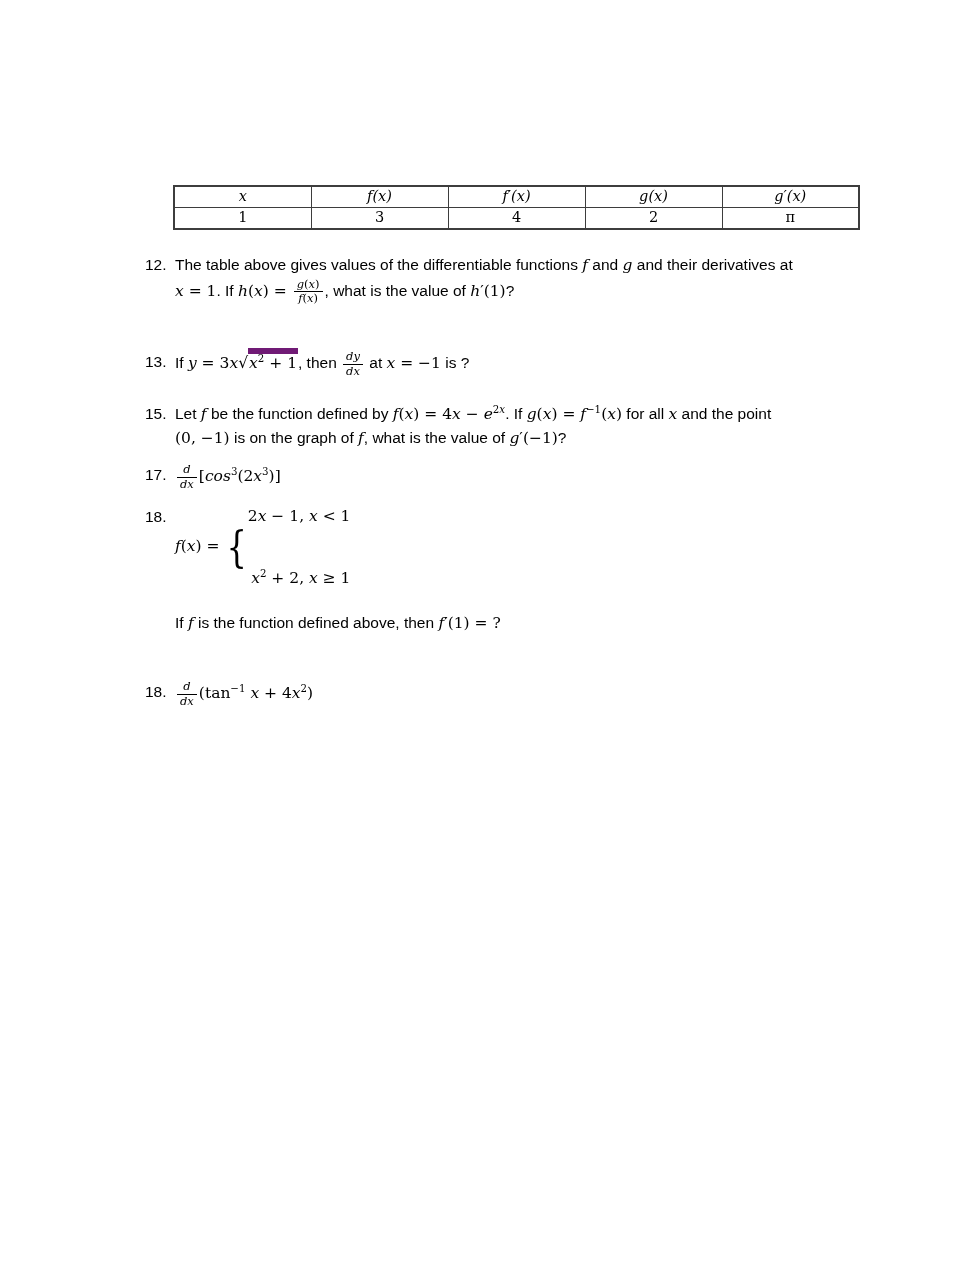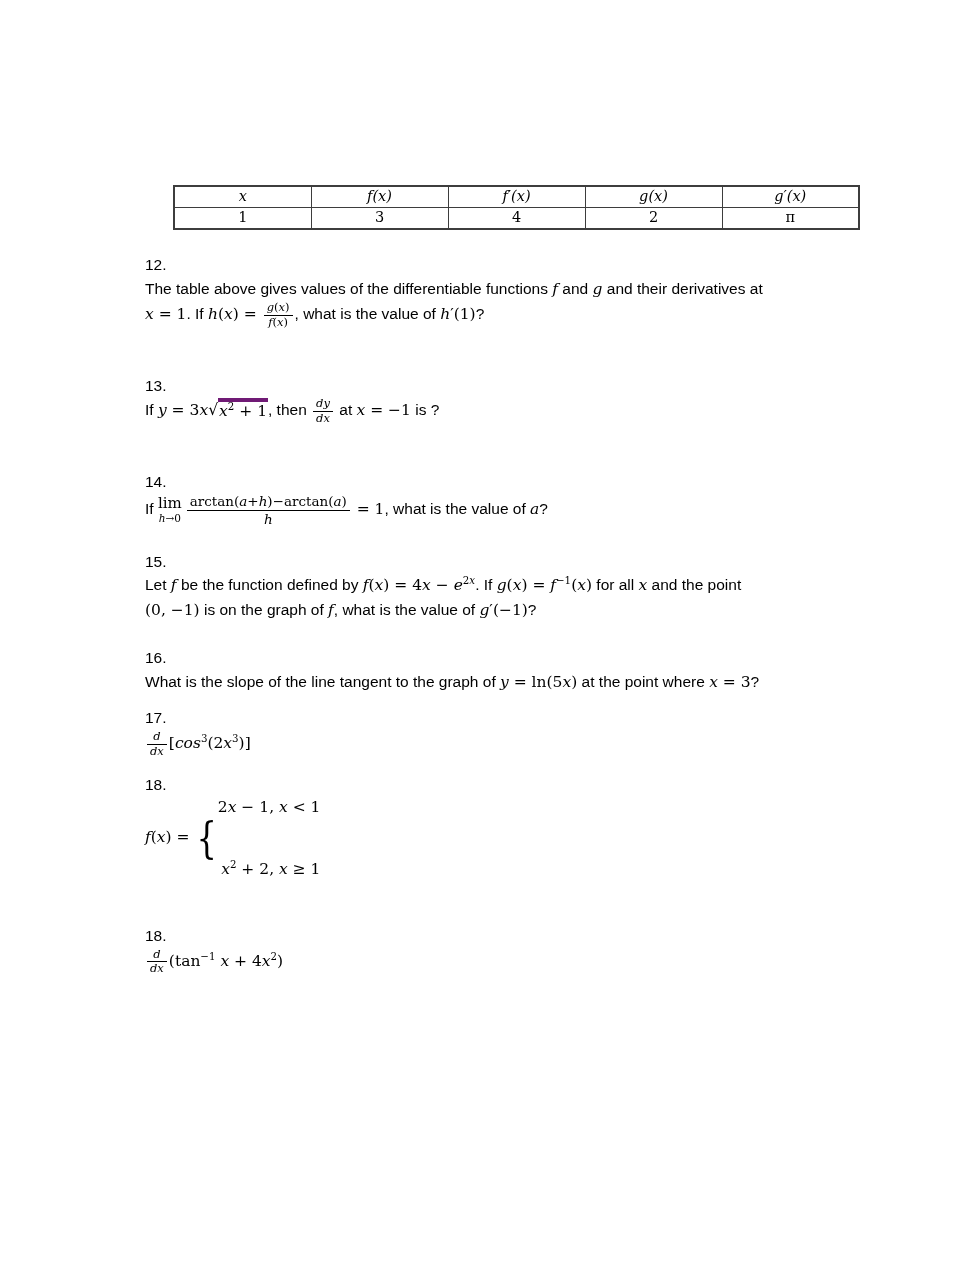--- a/index.html
+++ b/index.html
@@ -15,21 +15,21 @@
     border:2px solid #3d3d3d;
   }
   .vals td{
     border:1px solid #3d3d3d;text-align:center;vertical-align:middle;
     height:20px;padding:0;
     font-family:"DejaVu Serif",serif;font-size:14.5px;line-height:1.2;
   }
   .vals td.hdr{font-style:italic;}
   
   .content{position:absolute;left:145px;top:253px;width:715px;}
-  .q{display:flex;align-items:flex-start;line-height:1.52;flex-direction:column;}
+  .q{display:flex;align-items:flex-start;line-height:1.52;}
   .qnum{width:30px;flex-shrink:0;}
   .qbody{flex:1;}
   .q13{margin-top:44px;}
   .q14{margin-top:44px;}
   .q15{margin-top:23px;}
   .q16{margin-top:24px;}
   .q17{margin-top:12px;}
   .q18{margin-top:14px;}
   .q19{margin-top:44px;}
   
@@ -38,21 +38,21 @@
   .math i,.qbody i.m{font-style:italic;}
   .qbody sup{font-size:0.66em;line-height:0;vertical-align:super;}
   .frac{
     display:inline-flex;flex-direction:column;text-align:center;
     vertical-align:middle;font-size:11.5px;line-height:1.2;margin:0 2px;
   }
   .frac .fn{border-bottom:1px solid #000;padding:0 3px;}
   .frac .fd{padding:0 3px;}
   .frac-lg{font-size:13.5px;}
   .rad{font-style:normal;}
-  .ovl{border-top:4px solid #701a75;padding:0 1px;text-align:right;}
+  .ovl{border-top:6px solid #701a75;padding:0 1px;text-align:right;}
   .lim{
     display:inline-flex;flex-direction:column;align-items:center;
     vertical-align:middle;line-height:1;font-style:normal;margin-right:3px;
   }
   .lim .limtop{font-size:15px;}
   .lim .limsub{font-size:10.5px;margin-top:2px;}
   .brace{
     display:inline-block;font-style:normal;font-size:32px;
     transform:scaleY(1.35);vertical-align:middle;margin:0 1px 0 2px;line-height:0.9;
   }
@@ -97,55 +97,41 @@
     </div>
 
     <div class="q q13">
       <span class="qnum">13.</span>
       <div class="qbody">If <span class="math"><i>y</i> = 3<i>x</i><span class="rad">√</span><span class="ovl"><i>x</i><sup>2</sup> + 1</span></span>, then <span class="math"><span class="frac">
               <span class="fn"><i>dy</i></span>
               <span class="fd"><i>dx</i></span>
             </span></span> at <span class="math"><i>x</i> = −1</span> is ?</div>
     </div>
 
-    <div class="q q14">
-      <span class="qnum">14.</span>
-      <div class="qbody">If <span class="math"><span class="lim">
-              <span class="limtop">lim</span>
-              <span class="limsub"><i>h</i>→0</span>
-            </span><span class="frac frac-lg">
-              <span class="fn">arctan(<i>a</i>+<i>h</i>)−arctan(<i>a</i>)</span>
-              <span class="fd"><i>h</i></span>
-            </span> = 1</span>, what is the value of <i class="m">a</i>?</div>
-    </div>
 
     <div class="q q15">
       <span class="qnum">15.</span>
       <div class="qbody">Let <i class="m">f</i> be the function defined by <span class="math"><i>f</i>(<i>x</i>) = 4<i>x</i> − <i>e</i><sup>2<i>x</i></sup></span>. If <span class="math"><i>g</i>(<i>x</i>) = <i>f</i><sup>−1</sup>(<i>x</i>)</span> for all <i class="m">x</i> and the point<br><span class="math">(0, −1)</span> is on the graph of <i class="m">f</i>, what is the value of <span class="math"><i>g</i>′(−1)</span>?</div>
     </div>
 
-    <div class="q q16">
-      <span class="qnum">16.</span>
-      <div class="qbody">What is the slope of the line tangent to the graph of <span class="math"><i>y</i> = ln(5<i>x</i>)</span> at the point where <span class="math"><i>x</i> = 3</span>?</div>
-    </div>
 
     <div class="q q17">
       <span class="qnum">17.</span>
       <div class="qbody"><span class="math"><span class="frac">
               <span class="fn"><i>d</i></span>
               <span class="fd"><i>dx</i></span>
             </span>[<i>cos</i><sup>3</sup>(2<i>x</i><sup>3</sup>)]</span></div>
     </div>
 
     <div class="q q18">
       <span class="qnum">18.</span>
       <div class="qbody"><span class="math"><i>f</i>(<i>x</i>) = <span class="brace">{</span><span class="cases">
               <span class="caseline">2<i>x</i> − 1, <i>x</i> &lt; 1</span>
               <span class="caseline"><i>x</i><sup>2</sup> + 2, <i>x</i> ≥ 1</span>
-            </span></span></div>
+            </span></span><div class="followup">If <i class="m">f</i> is the function defined above, then <span class="math"><i>f</i>′(1) = ?</span></div></div>
     </div>
 
     <div class="q q19">
       <span class="qnum">18.</span>
       <div class="qbody"><span class="math"><span class="frac">
               <span class="fn"><i>d</i></span>
               <span class="fd"><i>dx</i></span>
             </span>(tan<sup>−1</sup> <i>x</i> + 4<i>x</i><sup>2</sup>)</span></div>
     </div>
 

